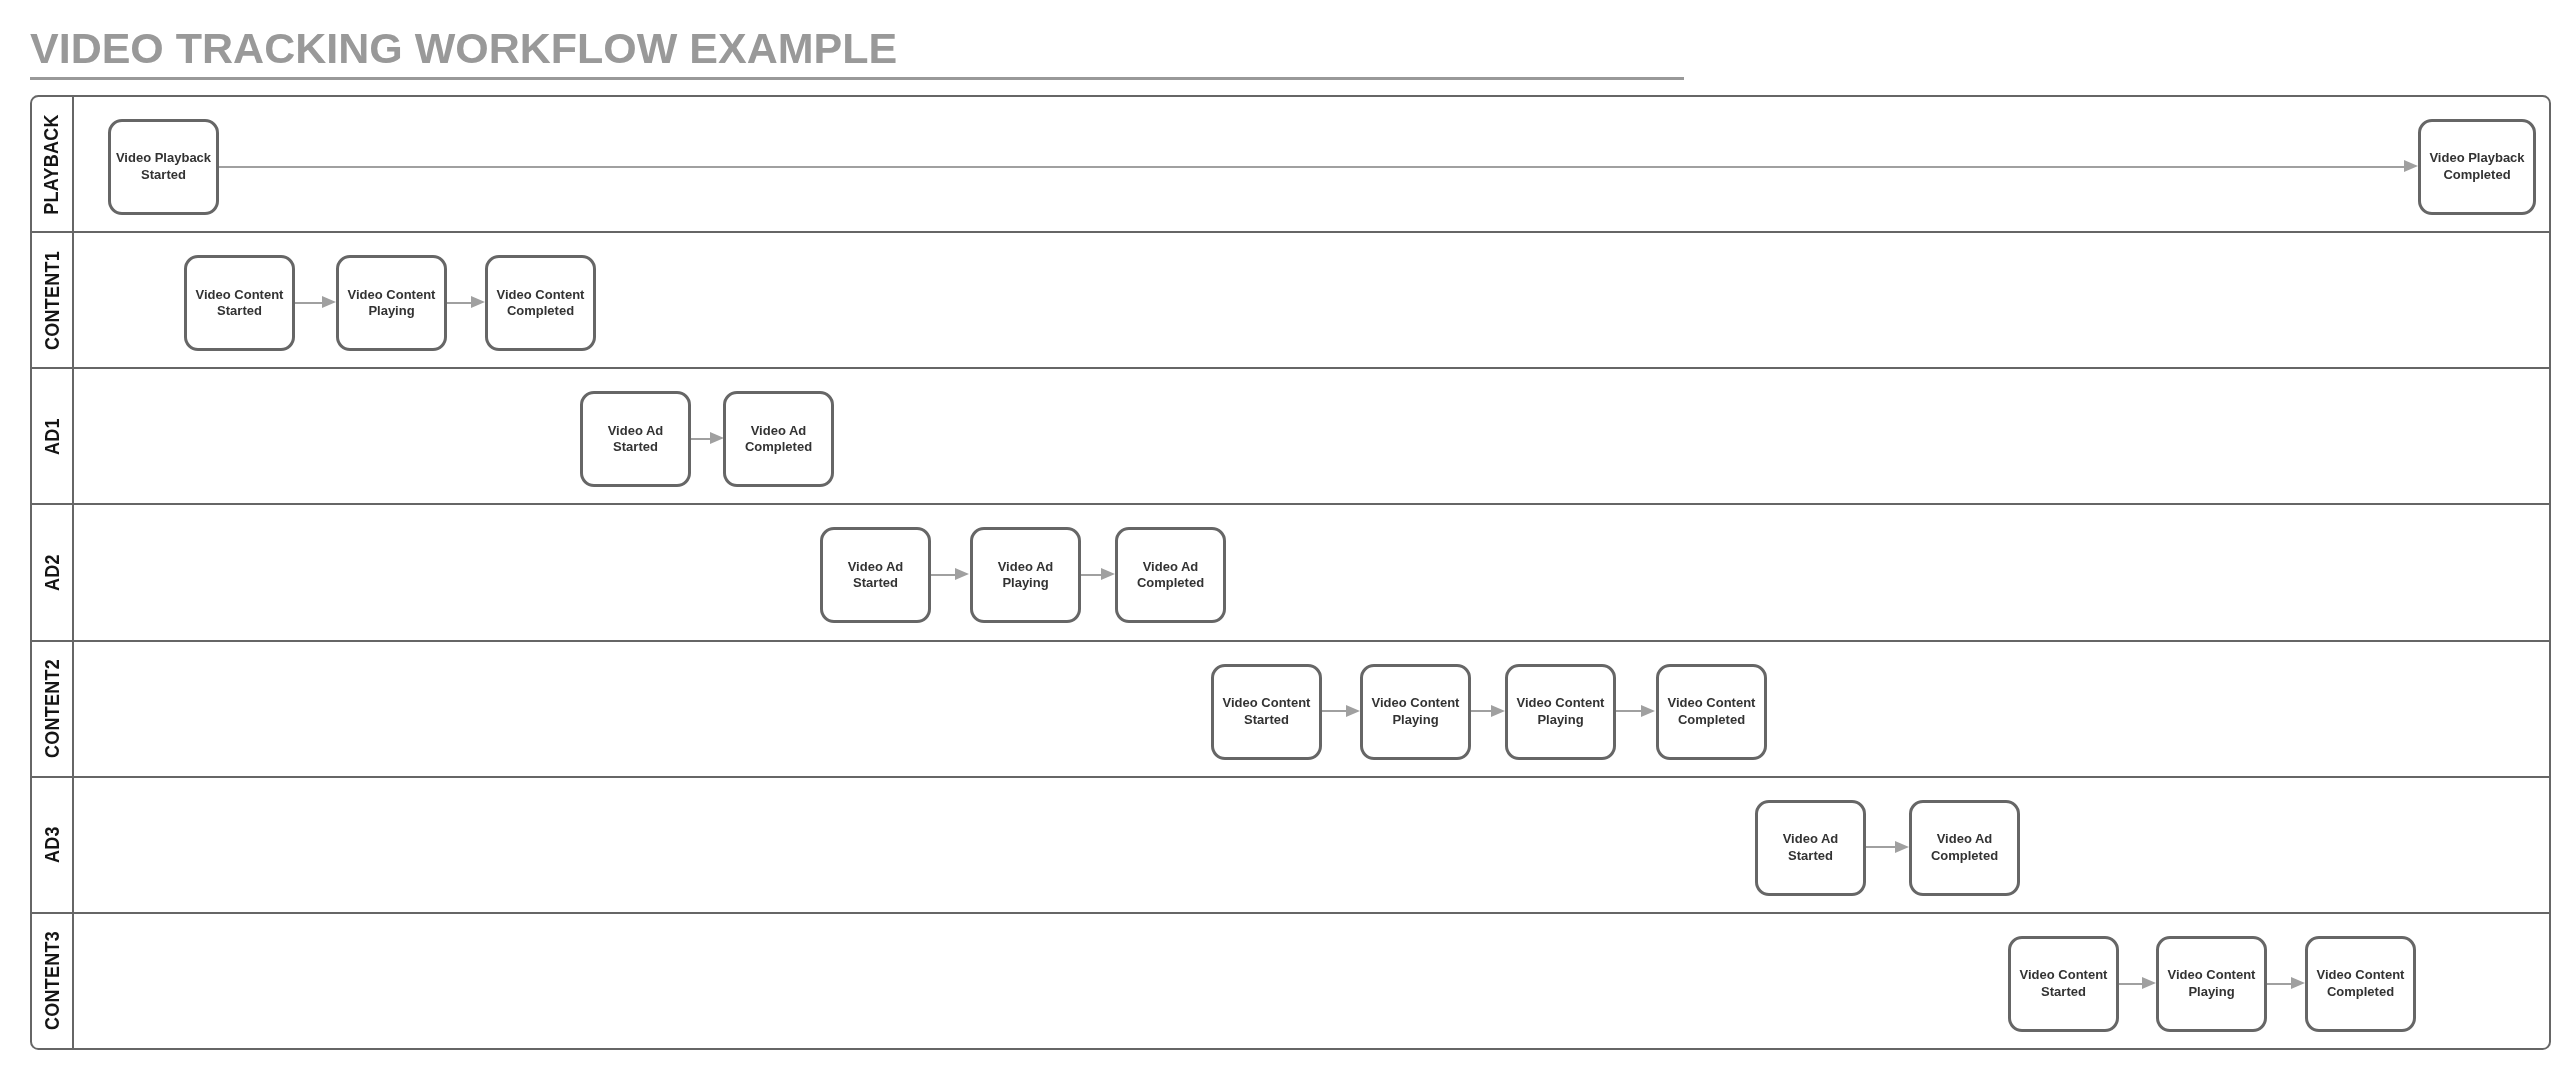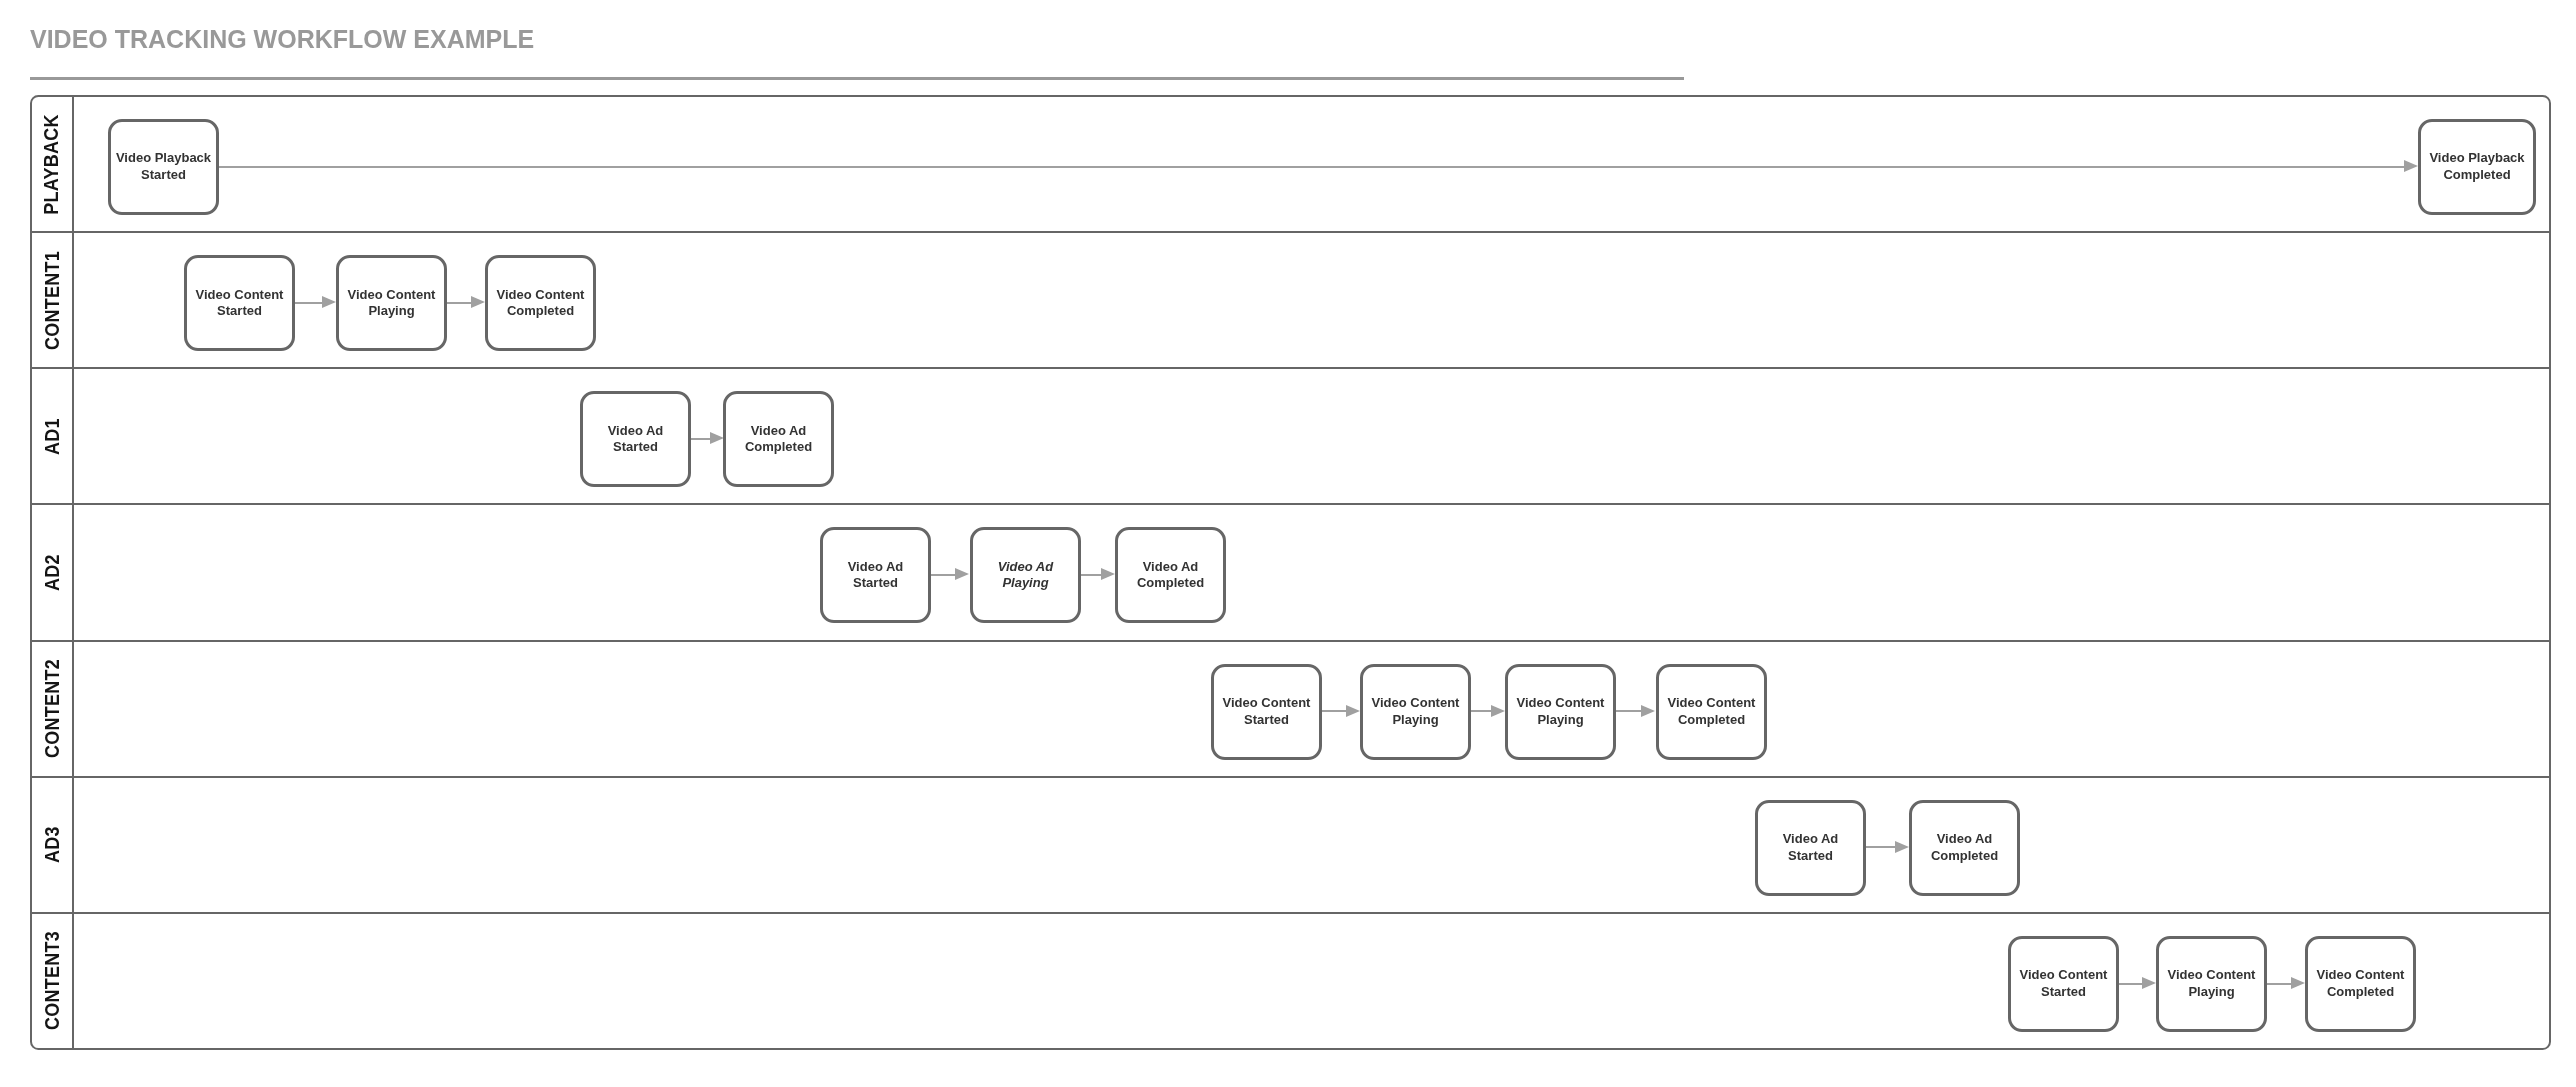--- a/index.html
+++ b/index.html
@@ -2,21 +2,21 @@
 <html style="font-size:8.3px"><head>
 <meta charset="utf-8">
 <style>
   html,body{margin:0;padding:0;background:#ffffff;}
   .page{
     position:relative;width:2576px;height:1087px;background:#ffffff;
     font-family:"Liberation Sans", sans-serif;overflow:hidden;
   }
   .page-title{
     position:absolute;left:30px;top:27px;margin:0;
-    font-size:25px;font-weight:bold;color:#999999;line-height:1;white-space:nowrap;
+    font-size:43px;font-weight:bold;color:#999999;line-height:1;white-space:nowrap;
   }
   .title-rule{
     position:absolute;left:30px;top:77px;width:1654px;height:2.6px;background:#999999;
   }
   .diagram{
     position:absolute;left:30px;top:95px;width:2521px;height:955px;
     border:2.1px solid #666666;border-radius:8.3px;box-sizing:border-box;
     display:flex;flex-direction:column;background:#ffffff;
   }
   .lane{
@@ -100,21 +100,21 @@
 
     <div class="lane">
       <div class="lane-header">
         <span class="lane-label">AD2</span>
       </div>
       <div class="node" style="left:788px;">Video Ad Started</div>
       <div class="arrow" style="left:899px;width:38px;">
         <div class="arrow-shaft"></div>
         <div class="arrow-head"></div>
       </div>
-      <div class="node" style="left:938px;font-style:italic;">Video Ad Playing</div>
+      <div class="node" style="left:938px;">Video Ad Playing</div>
       <div class="arrow" style="left:1049px;width:34px;">
         <div class="arrow-shaft"></div>
         <div class="arrow-head"></div>
       </div>
       <div class="node" style="left:1083px;">Video Ad Completed</div>
     </div>
 
     <div class="lane">
       <div class="lane-header">
         <span class="lane-label">CONTENT2</span>

